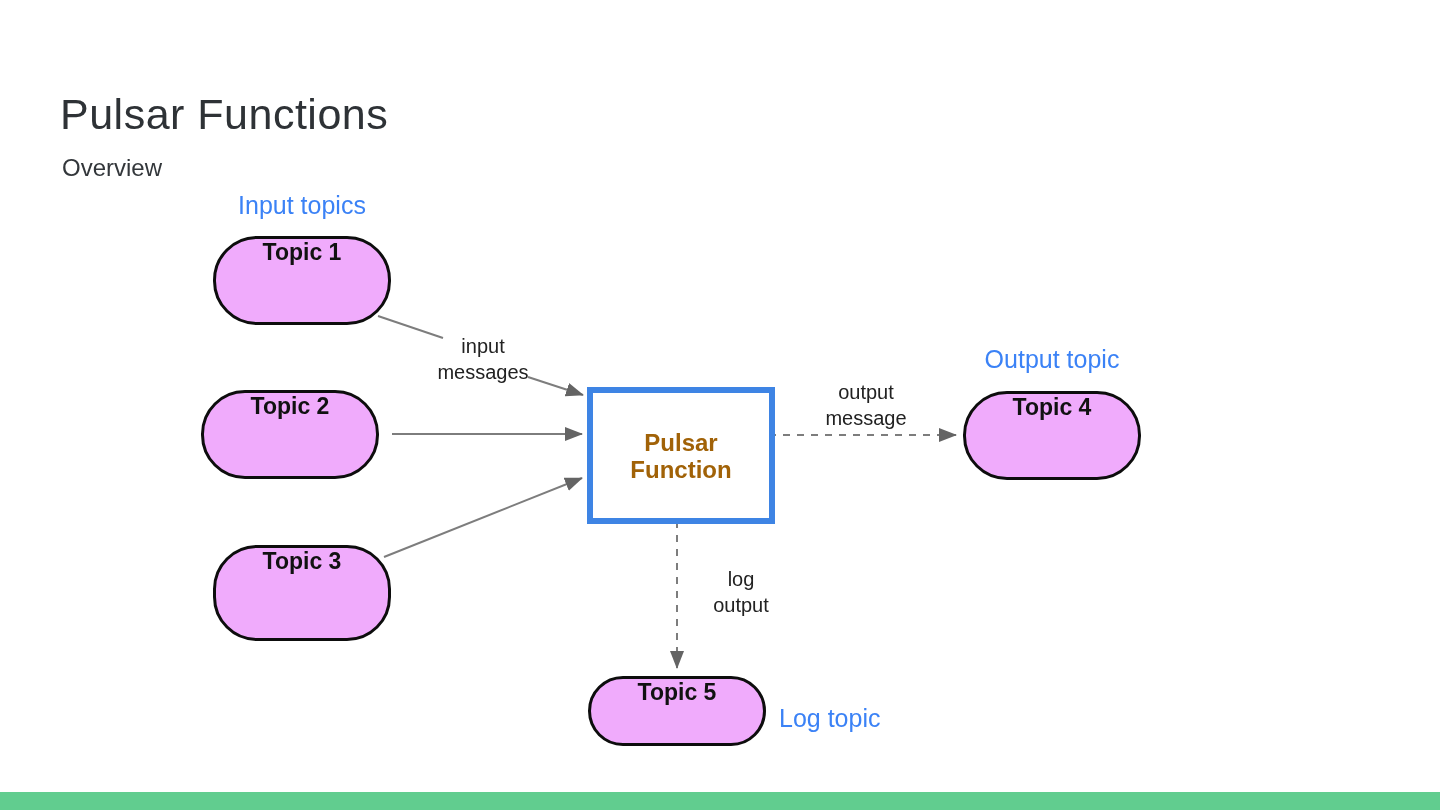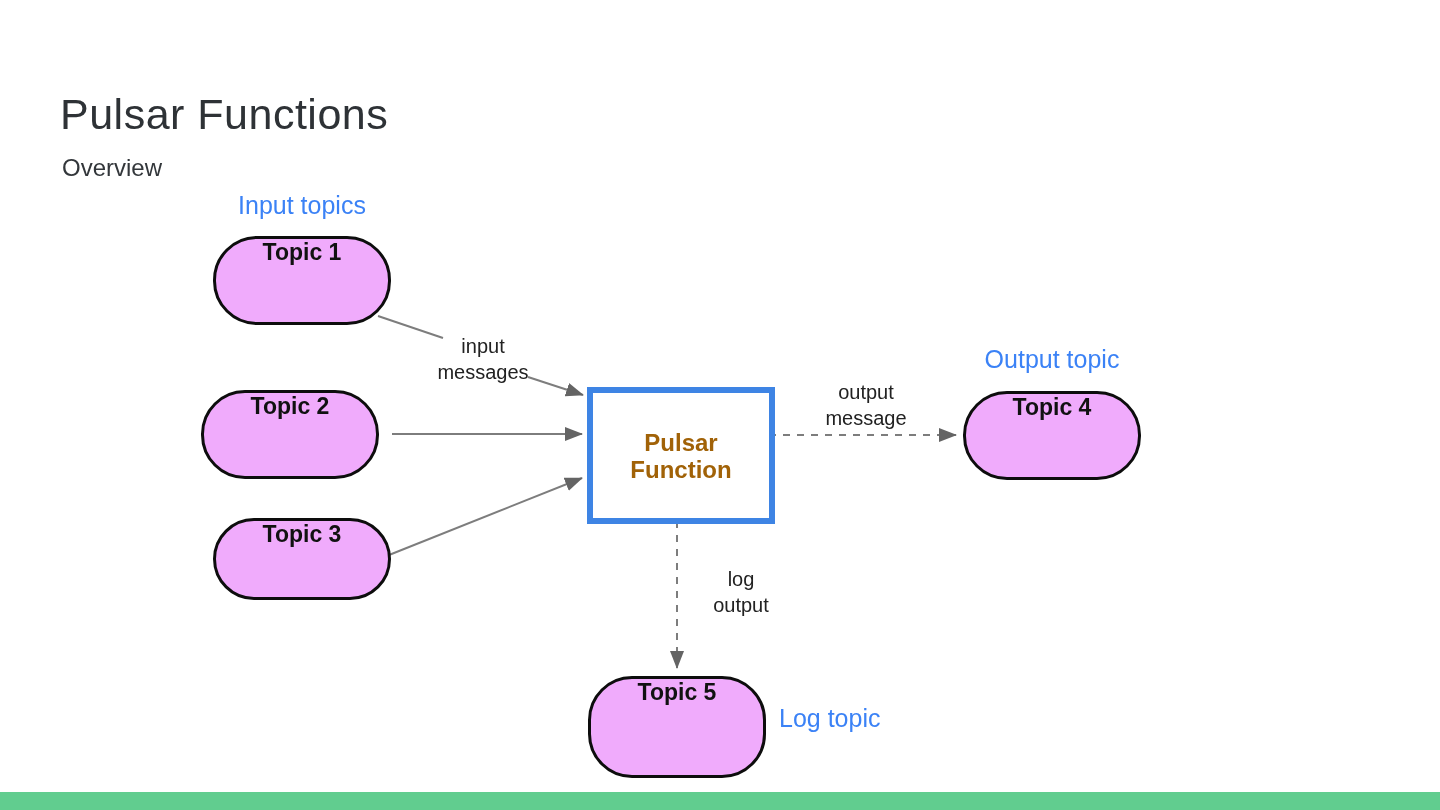--- a/index.html
+++ b/index.html
@@ -137,21 +137,21 @@
   <div class="group-label centered" style="left:212px; top:191px;">Input topics</div>
 
   <div class="pill" style="left:213px; top:236px;">
     <span>Topic 1</span>
   </div>
 
   <div class="pill" style="left:201px; top:390px;">
     <span>Topic 2</span>
   </div>
 
-  <div class="pill" style="left:213px; top:518px; height:82px;">
+  <div class="pill" style="left:213px; top:545px; height:96px;">
     <span>Topic 3</span>
   </div>
 
   <div class="function-box">
     <span>Pulsar Function</span>
   </div>
 
   <div class="edge-label" style="left:408px; top:333px;">input
 messages</div>
 
@@ -160,21 +160,21 @@
 
   <div class="edge-label" style="left:666px; top:566px;">log
 output</div>
 
   <div class="group-label centered" style="left:962px; top:345px;">Output topic</div>
 
   <div class="pill" style="left:963px; top:391px;">
     <span>Topic 4</span>
   </div>
 
-  <div class="pill" style="left:588px; top:676px; height:102px;">
+  <div class="pill" style="left:588px; top:676px; height:70px;">
     <span>Topic 5</span>
   </div>
 
   <div class="group-label" style="left:779px; top:704px;">Log topic</div>
 
   <div class="footer-bar"></div>
 
 </div>
 
 </body></html>

